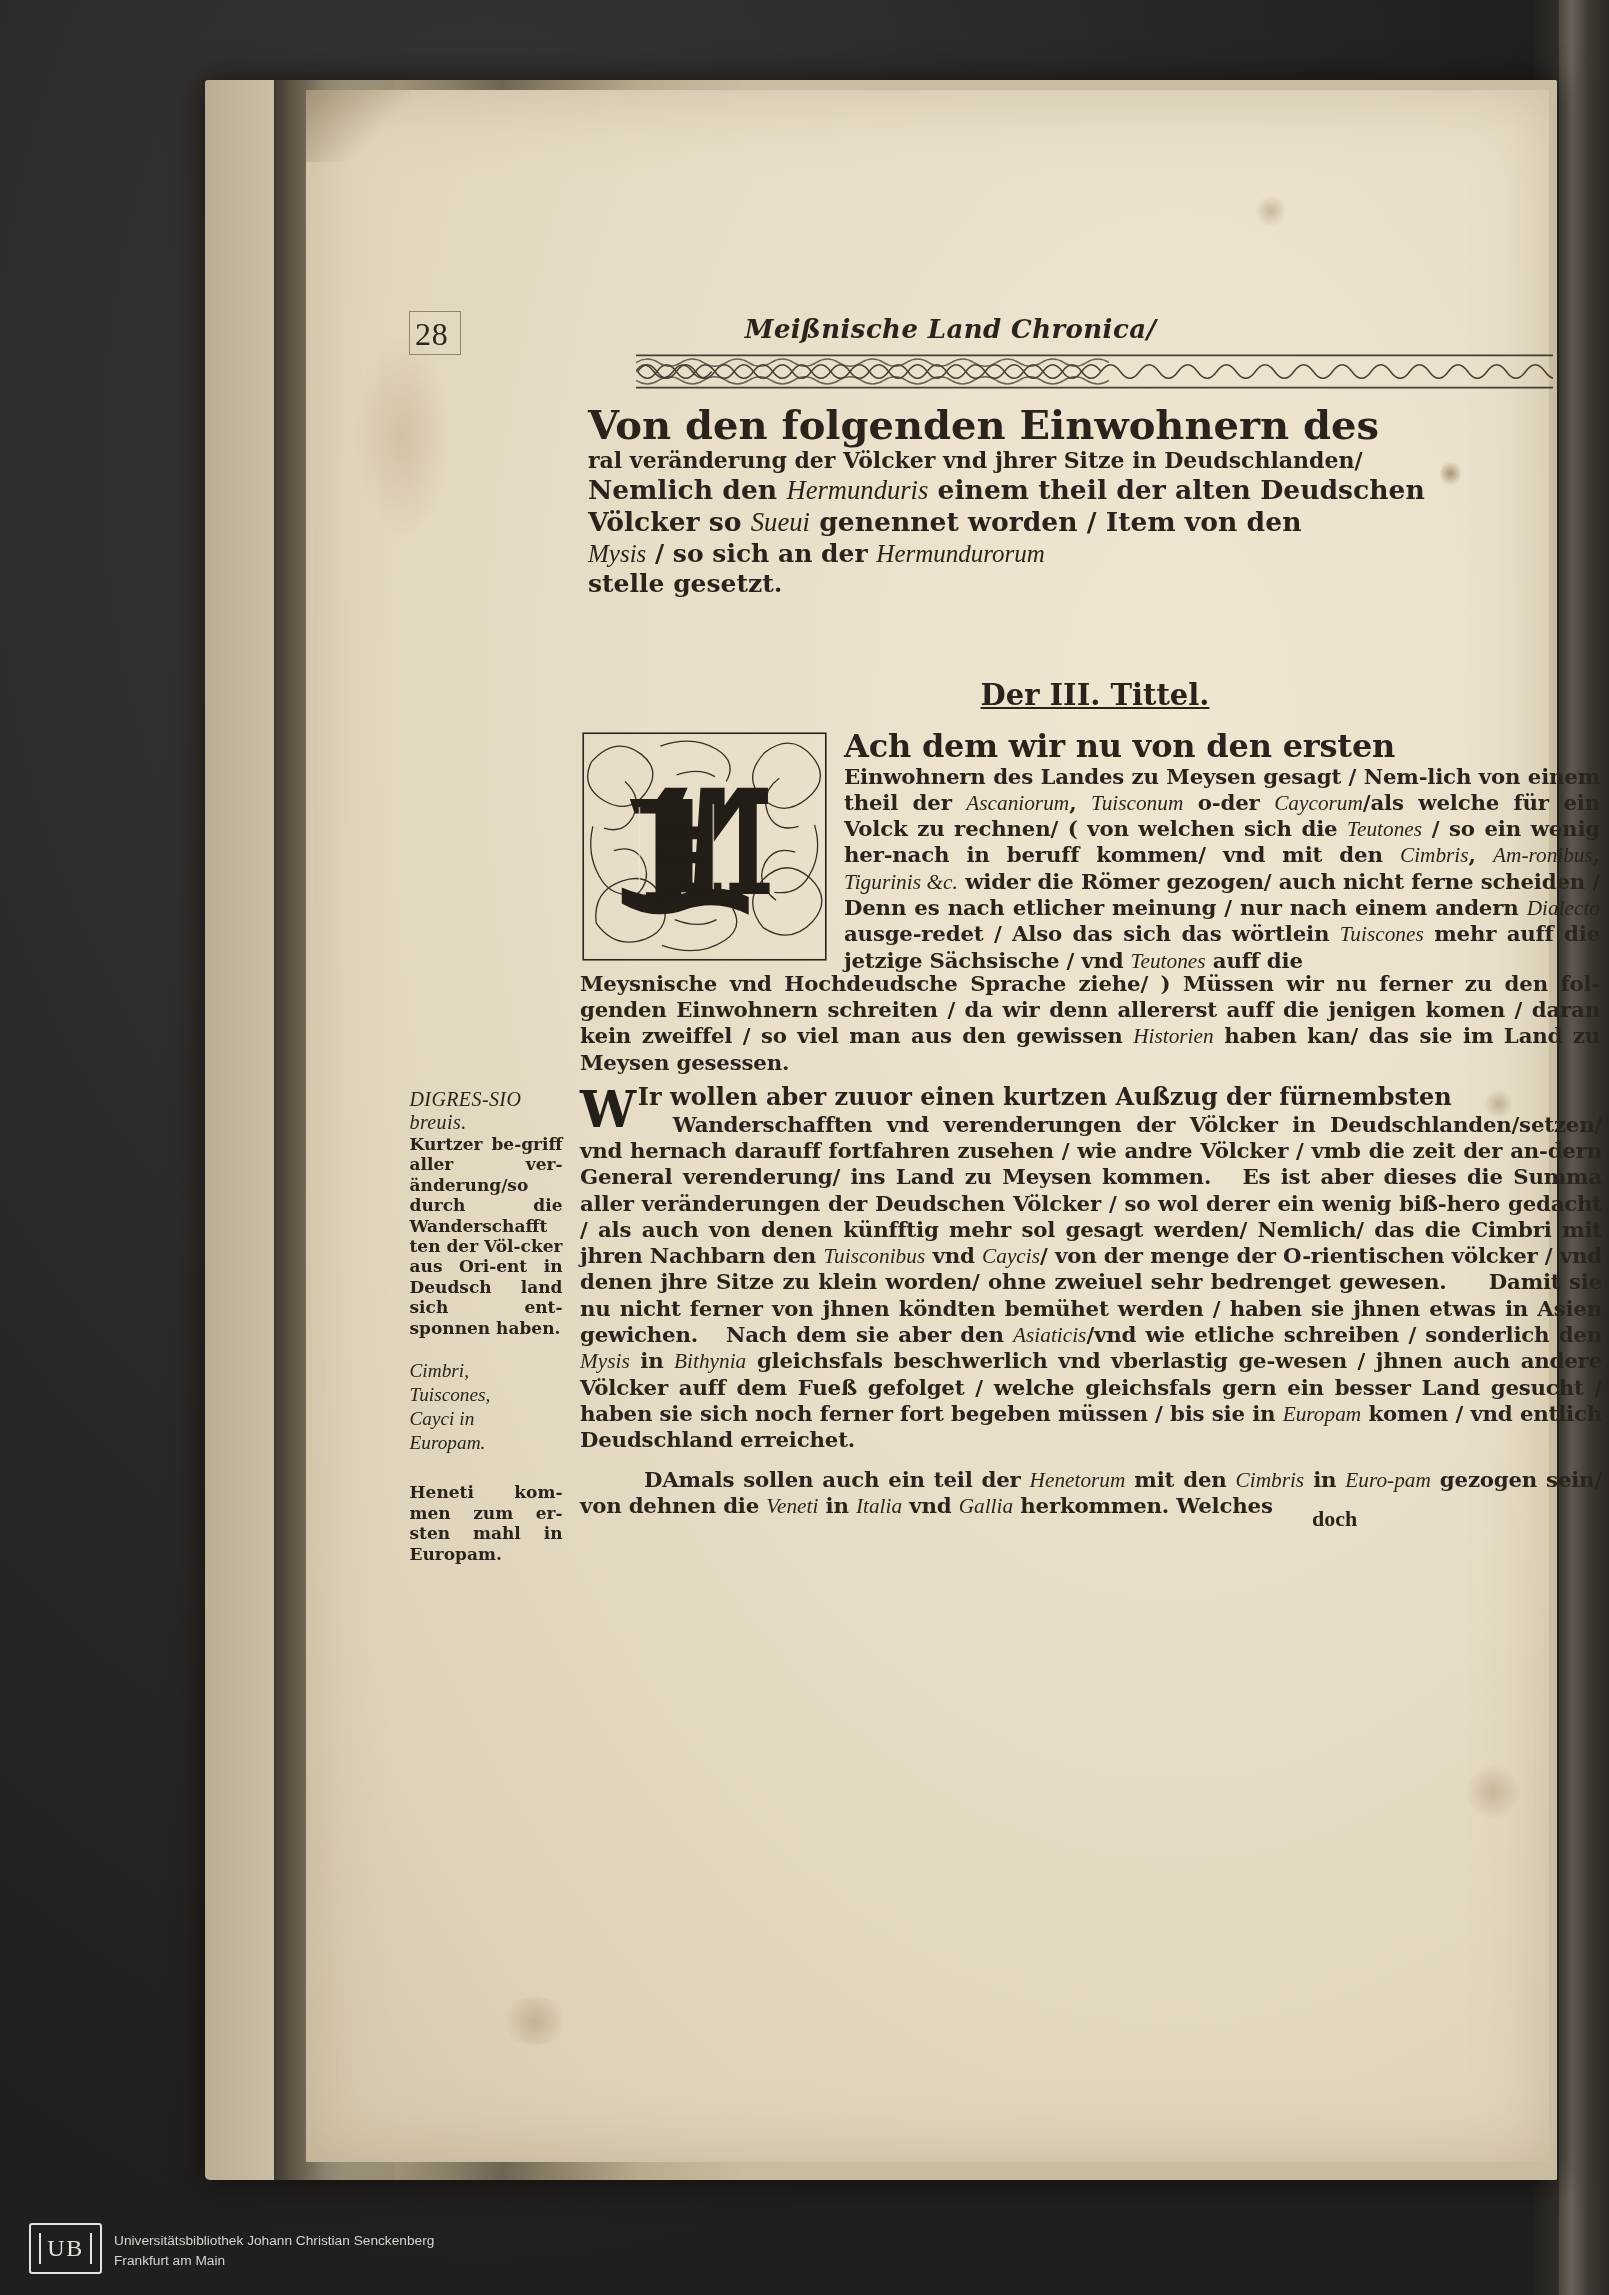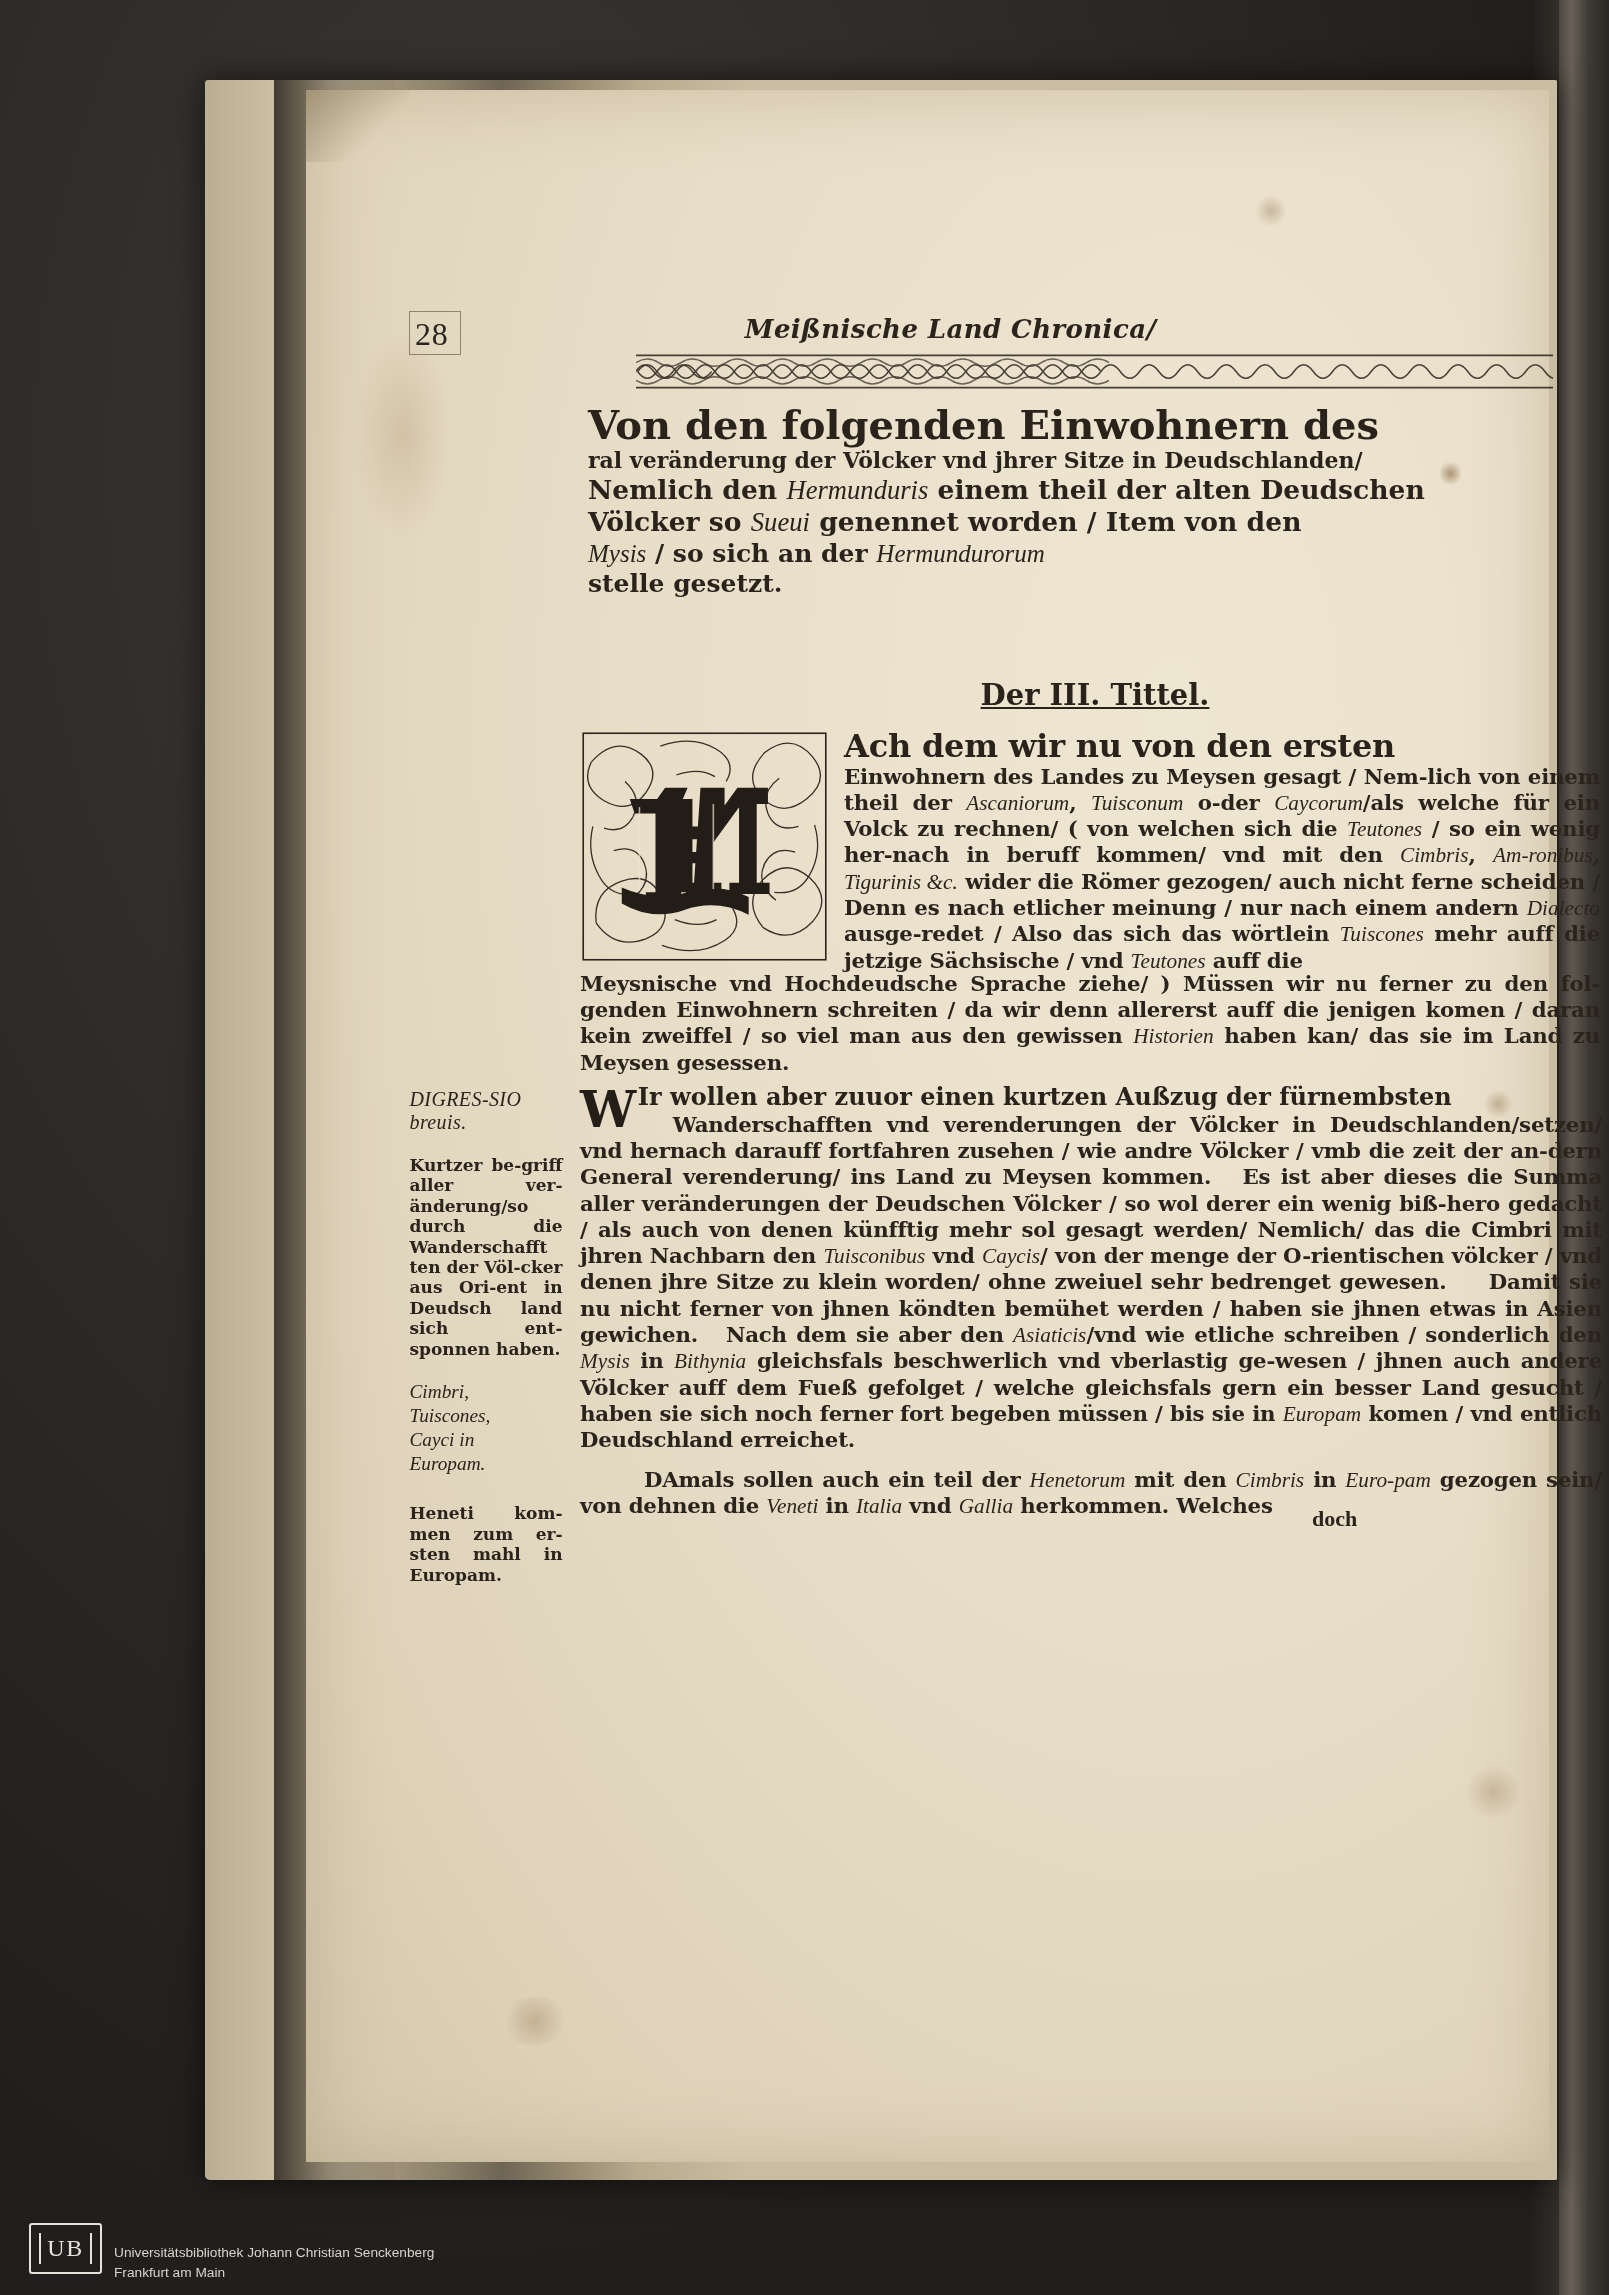--- a/index.html
+++ b/index.html
@@ -258,21 +258,21 @@
     font-style: italic;
     font-size: 20px;
     line-height: 1.16;
     letter-spacing: 0.4px;
   }
   .mg-b {
     font-family: "DejaVu Serif", serif;
     font-weight: bold;
     font-size: 17px;
     line-height: 1.2;
-    margin-top: 21px;
+    margin-top: 0;
     text-align: justify;
   }
   .mg-i {
     font-family: "Liberation Serif", serif;
     font-style: italic;
     font-size: 19.3px;
     line-height: 1.25;
     margin-top: 21px;
   }
 
@@ -342,21 +342,21 @@
     position: absolute;
     top: 8px;
     width: 2.4px; height: 31px;
     background: #e7e3dc;
   }
   .ub-logo .bar-l { left: 8px; }
   .ub-logo .bar-r { right: 8px; }
   .lib-text {
     position: absolute;
     left: 114px;
-    bottom: 12px;
+    bottom: 24px;
     color: #d9d4cb;
     font-family: "Liberation Sans", sans-serif;
     font-size: 13.7px;
     line-height: 1.45;
   }
 </style>
 </head>
 <body>
 
 <div class="scan-bg"></div>

